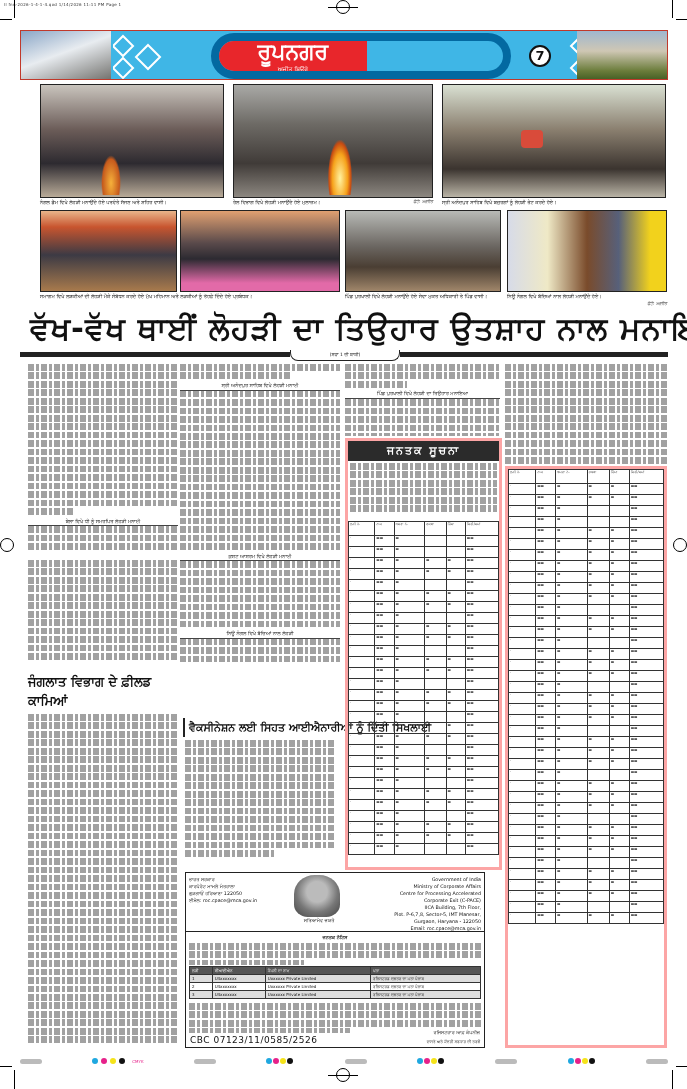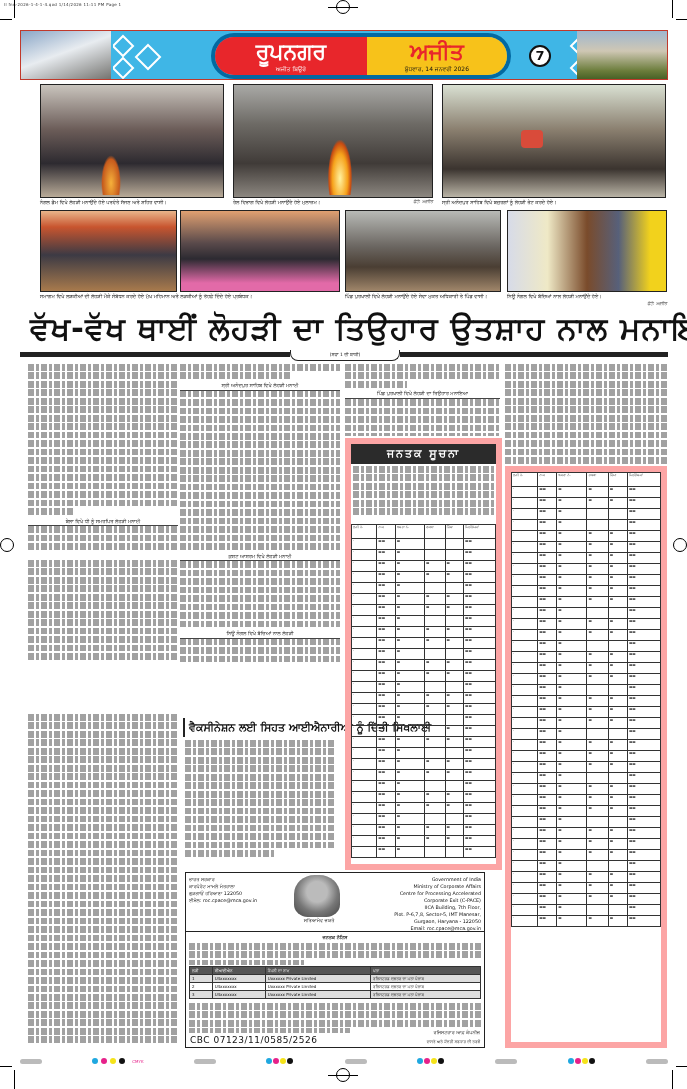--- a/index.html
+++ b/index.html
@@ -9,21 +9,21 @@
   .crop-h { height: 1px; background: #000; }
   .crop-v { width: 1px; background: #000; }
   .reg { width: 14px; height: 14px; border: 1px solid #000; border-radius: 50%; }
   .reg-line-h { height: 1px; background:#000; width: 30px; }
 
   
   .masthead { left: 20px; top: 30px; width: 648px; height: 50px; background: #3fb6e6; border: 1px solid #c0392b; overflow: hidden; }
   .mast-photo-l { left: 0; top: 0; width: 90px; height: 50px; background: linear-gradient(160deg,#8aa6c7 0%,#e8ecf0 45%,#6f6e6a 100%); }
   .mast-photo-r { right: 0; top: 0; width: 90px; height: 50px; background: linear-gradient(180deg,#9fb7cf 0%,#cfc7b4 40%,#6a7c3a 80%,#3f5a22 100%); }
   .pattern { top: 0; height: 50px; width: 60px; }
-  .pill { left: 190px; top: 2px; width: 300px; height: 46px; border-radius: 24px; border: 4px solid #0369a1; overflow: hidden; display: flex; }
+  .pill { left: 190px; top: 2px; width: 300px; height: 46px; border-radius: 24px; border: 8px solid #0369a1; overflow: hidden; display: flex; }
   .pill-red { width: 52%; background: #e8262b; display:flex; flex-direction:column; align-items:center; justify-content:center; color:#fff; }
   .pill-yel { width: 48%; background: #f7c21a; display:flex; flex-direction:column; align-items:center; justify-content:center; color:#e8262b; }
   .mast-title { font-family: "DejaVu Sans", sans-serif; font-weight: bold; font-size: 22px; line-height: 24px; }
   .mast-sub { font-size: 6px; color: #fff; margin-top: 1px; }
   .mast-date { font-size: 6px; color: #111; margin-top: 1px; }
   .page-no { left: 508px; top: 14px; width: 22px; height: 22px; border-radius: 50%; background: #fff; border: 2px solid #111; font-weight: bold; font-size: 13px; text-align: center; line-height: 18px; }
 
   
   .photo { border: 1px solid #222; overflow: hidden; }
   .cap { font-size: 5px; color: #111; line-height: 7px; }
@@ -33,21 +33,21 @@
   .headline { left: 30px; top: 310px; width: 630px; font-size: 31px; font-weight: bold; letter-spacing: 1px; line-height: 36px; color: #111; white-space: nowrap; }
   .rule-bar { top: 352px; height: 5px; background: #222; }
   .contd { left: 290px; top: 350px; width: 110px; height: 11px; border: 1px solid #222; border-top: none; border-radius: 0 0 8px 8px; background:#fff; font-size: 4.5px; text-align: center; line-height: 10px; }
 
   .col { font-size: 4.6px; line-height: 6.6px; color: #222; text-align: justify; overflow: hidden; }
   .col .line { height: 6.6px; background: repeating-linear-gradient(90deg,#555 0 6px,transparent 6px 8px,#555 8px 11px,transparent 11px 13px); opacity: .55; margin-bottom: 1.9px; }
   .subhead { font-size: 5px; text-align: center; color: #222; border-bottom: 1px solid #444; padding: 1px 0; }
   .sec-head { font-size: 13px; font-weight: bold; color: #111; line-height: 19px; }
 
   
-  .notice-box { border: 6px solid #fca5a5; }
+  .notice-box { border: 3px solid #fca5a5; }
   .notice-title { background: #2b2b2b; color: #fff; font-size: 11px; font-weight: bold; text-align: center; letter-spacing: 2px; height: 20px; line-height: 20px; }
   table.t { border-collapse: collapse; width: 100%; font-size: 3.6px; }
   table.t td, table.t th { border: 1px solid #333; padding: 0 1px; height: 11px; vertical-align: top; text-align: left; font-weight: normal; color:#222; }
   table.t th { height: 14px; }
 
   
   .gov-ad { left: 185px; top: 872px; width: 300px; height: 176px; border: 1px solid #222; }
   .emblem { left: 108px; top: 2px; width: 46px; height: 42px; border-radius: 45% 45% 30% 30%; background: radial-gradient(circle at 50% 40%, #bbb 0 30%, #777 60%, #444 100%); }
   .gov-txt { font-size: 4.8px; line-height: 7px; color: #111; }
   .ad-table { border-collapse: collapse; font-size: 4px; }
@@ -93,24 +93,20 @@
         <path d="M20 5 l10 10 l-10 10 l-10 -10z"></path>
         <path d="M20 27 l10 10 l-10 10 l-10 -10z"></path>
         <path d="M45 14 l12 12 l-12 12 l-12 -12z"></path>
       </g>
   </svg>
   <div class="abs pill">
     <div class="pill-red">
       <div class="mast-title">ਰੂਪਨਗਰ</div>
       <div class="mast-sub">ਅਜੀਤ ਬਿਊਰੋ</div>
     </div>
-    <div class="pill-yel">
-      <div class="mast-title">ਅਜੀਤ</div>
-      <div class="mast-date">ਬੁੱਧਵਾਰ, 14 ਜਨਵਰੀ 2026</div>
-    </div>
   </div>
   <div class="abs page-no">7</div>
   <div class="abs mast-photo-r"></div>
 </div>
 
 <div class="abs photo" style="left:40px;top:84px;width:184px;height:114px;background:linear-gradient(180deg,#c9c4bd 0%,#6b5c58 40%,#2d2a30 70%,#b9ab98 100%)">
   <div class="abs" style="left:60px;top:70px;width:20px;height:40px;background:radial-gradient(ellipse at 50% 70%,#f6b13b,#c65a1c 60%,transparent 70%)"></div>
 </div>
 <div class="abs cap" style="left:40px;top:199px;width:184px">ਨੰਗਲ ਡੈਮ ਵਿਖੇ ਲੋਹੜੀ ਮਨਾਉਂਦੇ ਹੋਏ ਪਤਵੰਤੇ ਸੱਜਣ ਅਤੇ ਸ਼ਹਿਰ ਵਾਸੀ।</div>
 
@@ -240,20 +236,21 @@
   <div class="line"></div>
     <div class="line"></div>
     <div class="line"></div>
     <div class="line"></div>
     <div class="line"></div>
   <div class="line"></div>
     <div class="line"></div>
 </div>
 
 <div class="abs" style="left:28px;top:672px;width:150px">
+  <div class="sec-head">ਜੰਗਲਾਤ ਵਿਭਾਗ ਦੇ ਫ਼ੀਲਡ ਕਾਮਿਆਂ</div>
 </div>
 <div class="abs col" style="left:28px;top:714px;width:150px;height:336px">
   <div class="line"></div>
     <div class="line"></div>
     <div class="line"></div>
     <div class="line"></div>
     <div class="line"></div>
   <div class="line"></div>
     <div class="line"></div>
     <div class="line"></div>

